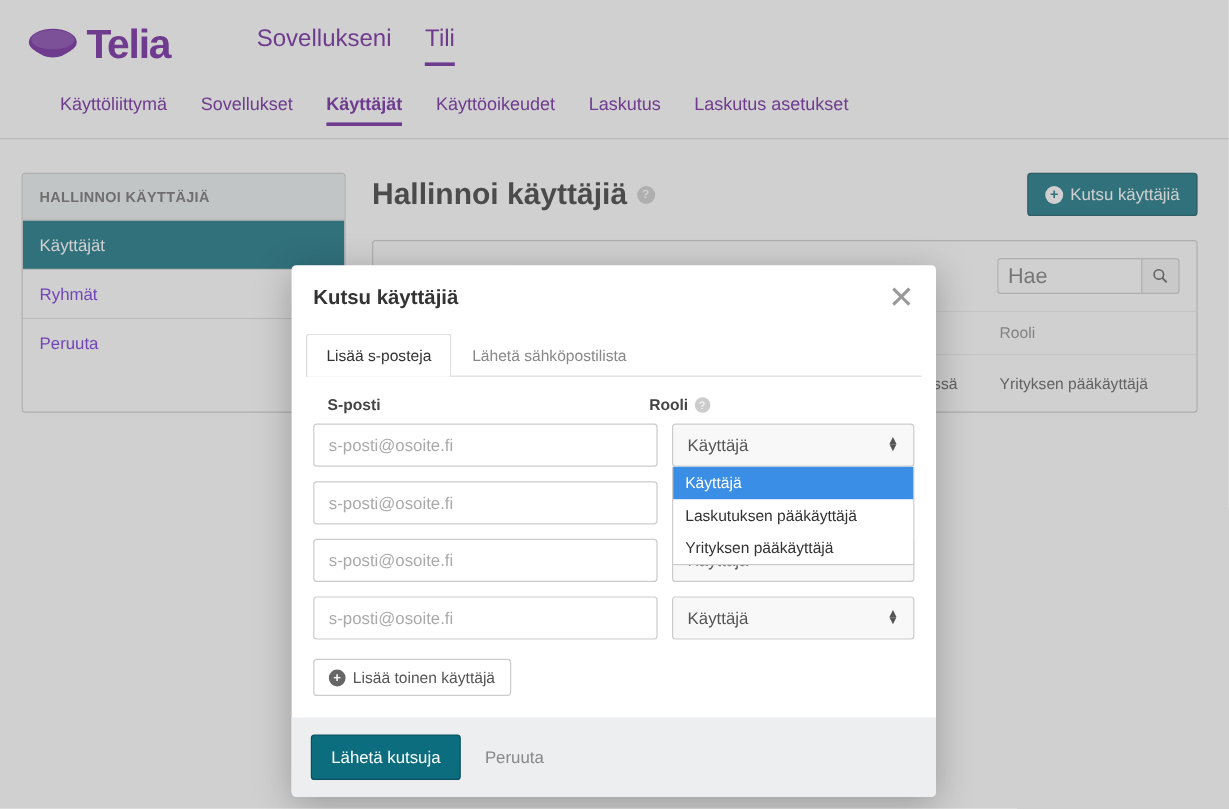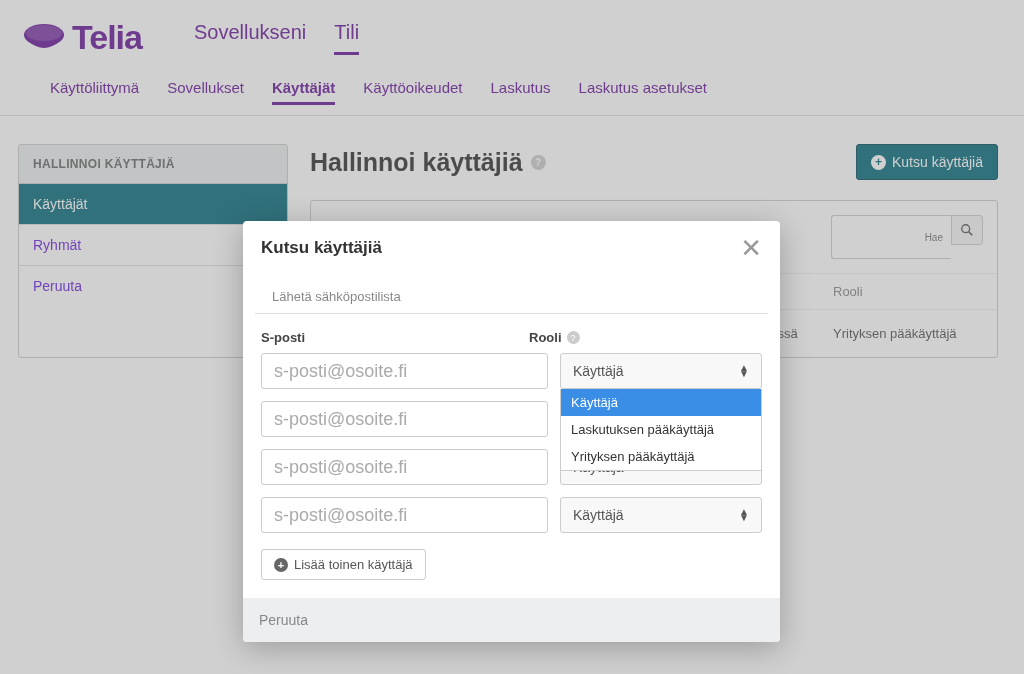--- a/index.html
+++ b/index.html
@@ -3,21 +3,21 @@
   <meta charset="utf-8">
   <style>
     * { margin: 0; padding: 0; box-sizing: border-box; }
     body { font-family: Arial, Helvetica, sans-serif; background: #fff; color: #333; width: 1024px; height: 674px; overflow: hidden; position: relative; }
 
     .header { display: flex; align-items: center; padding: 18px 0 0 22px; }
     .logo { display: flex; align-items: center; gap: 6px; }
     .logo-mark { width: 44px; height: 34px; }
     .logo-text { font-size: 34px; font-weight: bold; color: #6a1b9a; letter-spacing: -1px; }
 
-    .top-nav { display: flex; gap: 28px; margin-left: 52px; font-size: 20px; color: #6a1b9a; }
+    .top-nav { display: flex; gap: 28px; margin-left: 72px; font-size: 20px; color: #6a1b9a; }
     .top-nav .item { cursor: pointer; padding-bottom: 8px; }
     .top-nav .item.active { border-bottom: 3px solid #6a1b9a; font-weight: 400; }
 
     .sub-nav { display: flex; gap: 28px; padding: 22px 0 10px 50px; font-size: 15px; color: #6a1b9a; }
     .sub-nav .item { cursor: pointer; padding-bottom: 6px; }
     .sub-nav .item.active { border-bottom: 3px solid #6a1b9a; font-weight: 600; }
 
     .divider { border: none; border-top: 1px solid #ddd; }
 
     .content { display: flex; padding: 28px 26px 0 18px; gap: 22px; }
@@ -31,21 +31,21 @@
     .main { flex: 1; }
     .page-header { display: flex; justify-content: space-between; align-items: center; margin-bottom: 20px; }
     .page-title { font-size: 25px; font-weight: bold; color: #333; display: flex; align-items: center; gap: 8px; }
     .help-dot { width: 15px; height: 15px; background: #ccc; border-radius: 50%; color: #fff; font-size: 10px; display: flex; align-items: center; justify-content: center; }
     .invite-btn { background: #0c6d7f; color: #fff; border: 1px solid #084f5c; border-radius: 3px; padding: 9px 14px; font-size: 14px; cursor: pointer; display: flex; align-items: center; gap: 6px; }
     .plus-circle { width: 15px; height: 15px; background: #fff; color: #0c6d7f; border-radius: 50%; display: flex; align-items: center; justify-content: center; font-size: 12px; font-weight: bold; }
 
     .panel { border: 1px solid #ccc; border-radius: 3px; background: #fff; }
     .panel-top { padding: 14px; display: flex; justify-content: flex-end; }
     .search-group { display: flex; }
-    .search-input { width: 120px; height: 44px; border: 1px solid #ccc; border-right: none; border-radius: 3px 0 0 3px; padding: 0 8px; font-size: 10px; text-align: right; }
+    .search-input { width: 120px; height: 30px; border: 1px solid #ccc; border-right: none; border-radius: 3px 0 0 3px; padding: 0 8px; font-size: 18px; }
     .search-btn { width: 32px; height: 30px; border: 1px solid #ccc; border-radius: 0 3px 3px 0; background: #f5f5f5; cursor: pointer; display: flex; align-items: center; justify-content: center; }
 
     .table-header { display: flex; padding: 10px 14px; color: #888; font-size: 13px; border-top: 1px solid #eee; }
     .col-status { width: 80px; margin-left: auto; }
     .col-role { width: 150px; }
     .table-row { display: flex; padding: 16px 14px; font-size: 13px; border-top: 1px solid #eee; }
     .cell-status { width: 80px; margin-left: auto; color: #555; }
     .cell-role { width: 150px; color: #555; }
 
     
@@ -55,26 +55,26 @@
     .modal-header { display: flex; justify-content: space-between; align-items: center; padding: 14px 18px 10px; }
     .modal-title { font-size: 17px; font-weight: bold; color: #333; }
     .modal-close { font-size: 26px; color: #999; cursor: pointer; line-height: 1; }
 
     .modal-body { padding: 0 12px 18px; }
     .tabs { display: flex; border-bottom: 1px solid #ddd; margin-top: 6px; }
     .tab { padding: 10px 16px; font-size: 13px; color: #888; cursor: pointer; border: 1px solid transparent; border-bottom: none; position: relative; top: 1px; }
     .tab.active { color: #333; border-color: #ddd; background: #fff; border-radius: 3px 3px 0 0; }
 
     .form-labels { display: flex; margin: 16px 6px 8px; font-size: 13px; font-weight: bold; color: #444; }
-    .label-email { width: 268px; }
+    .label-email { width: 268px; margin-left: 12px; }
     .label-role { display: flex; align-items: center; gap: 5px; }
     .help-dot-sm { width: 13px; height: 13px; background: #ccc; border-radius: 50%; color: #fff; font-size: 9px; display: flex; align-items: center; justify-content: center; font-weight: normal; }
 
     .form-row { display: flex; gap: 12px; margin: 0 6px 12px; position: relative; }
-    .email-input { flex: 1; height: 36px; border: 1px solid #ccc; border-radius: 3px; padding: 0 12px; font-size: 18px; color: #333; }
+    .email-input { flex: 1; height: 36px; border: 1px solid #ccc; border-radius: 3px; padding: 0 12px; font-size: 14px; color: #333; }
     .email-input::placeholder { color: #aaa; }
     .role-select { width: 202px; height: 36px; border: 1px solid #ccc; border-radius: 3px; background: #f8f8f8; padding: 0 12px; font-size: 14px; color: #555; display: flex; align-items: center; justify-content: space-between; cursor: pointer; }
     .caret { font-size: 10px; color: #555; line-height: 0.6; }
 
     .dropdown { position: absolute; right: 0; top: 36px; width: 202px; background: #fff; border: 1px solid #ccc; border-top: none; z-index: 10; }
     .dropdown-item { padding: 6px 10px; font-size: 13px; color: #333; cursor: pointer; }
     .dropdown-item.highlighted { background: #3a8ee6; color: #fff; }
 
     .add-another { display: inline-flex; align-items: center; gap: 6px; margin: 4px 6px 0; padding: 7px 12px; border: 1px solid #ccc; border-radius: 3px; background: #fff; font-size: 13px; color: #555; cursor: pointer; }
     .plus-dark { width: 14px; height: 14px; background: #666; color: #fff; border-radius: 50%; display: flex; align-items: center; justify-content: center; font-size: 11px; font-weight: bold; }
@@ -159,20 +159,21 @@
 <div class="overlay"></div>
 
 <div class="modal">
   <div class="modal-header">
     <div class="modal-title">Kutsu käyttäjiä</div>
     <div class="modal-close">✕</div>
   </div>
 
   <div class="modal-body">
     <div class="tabs">
+      <div class="tab active">Lisää s-posteja</div>
       <div class="tab">Lähetä sähköpostilista</div>
     </div>
 
     <div class="form-labels">
       <div class="label-email">S-posti</div>
       <div class="label-role">
         <span>Rooli</span>
         <span class="help-dot-sm">?</span>
       </div>
     </div>
@@ -214,15 +215,16 @@
       </div>
     </div>
 
     <button class="add-another">
       <span class="plus-dark">+</span>
       <span>Lisää toinen käyttäjä</span>
     </button>
   </div>
 
   <div class="modal-footer">
+    <button class="send-btn">Lähetä kutsuja</button>
     <span class="cancel-link">Peruuta</span>
   </div>
 </div>
 
 </body></html>

